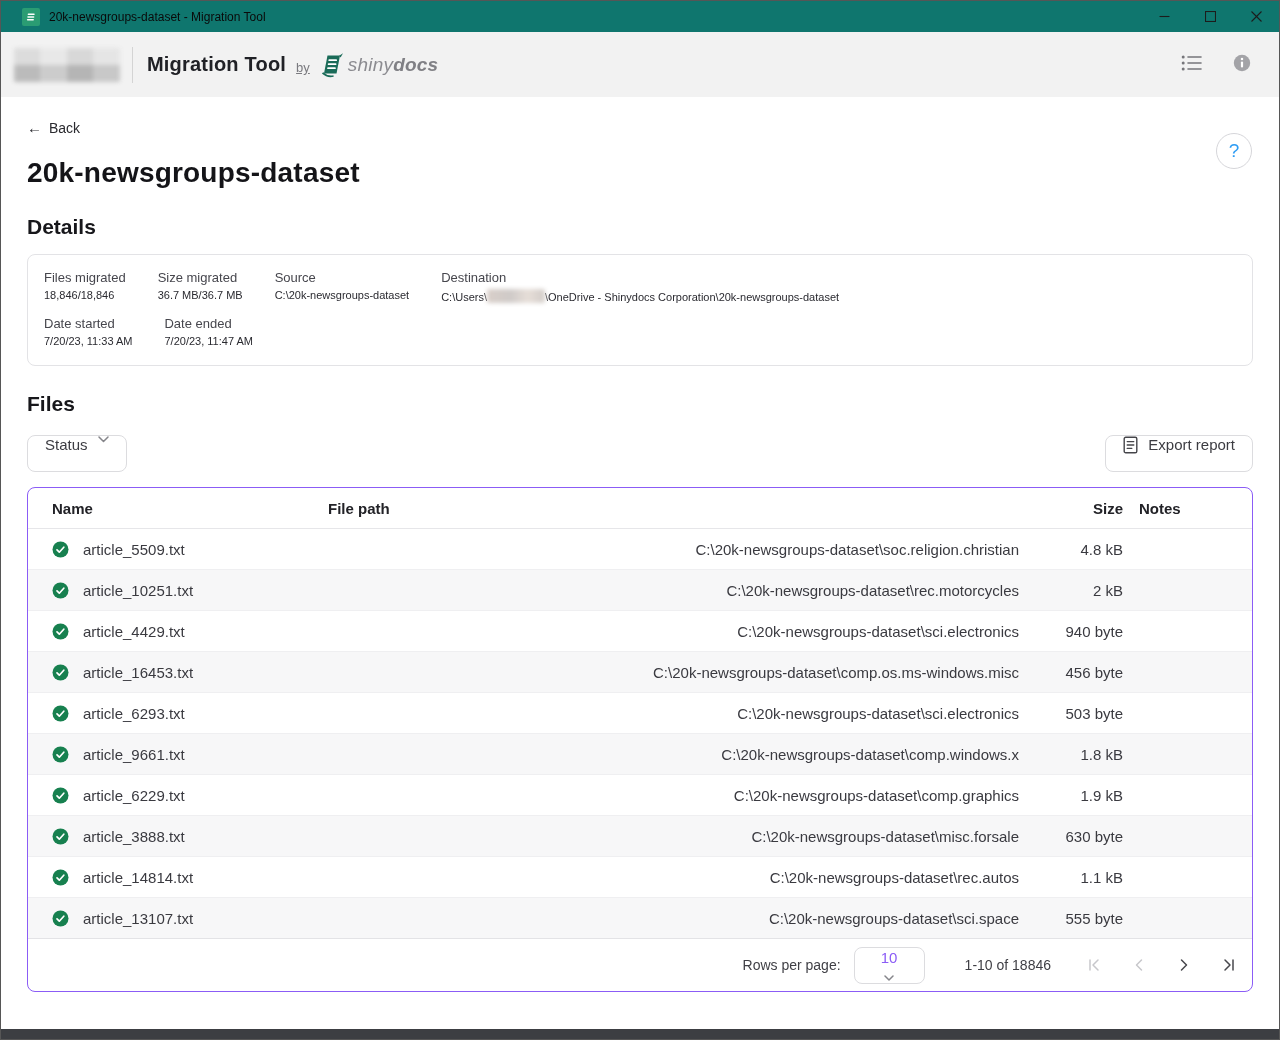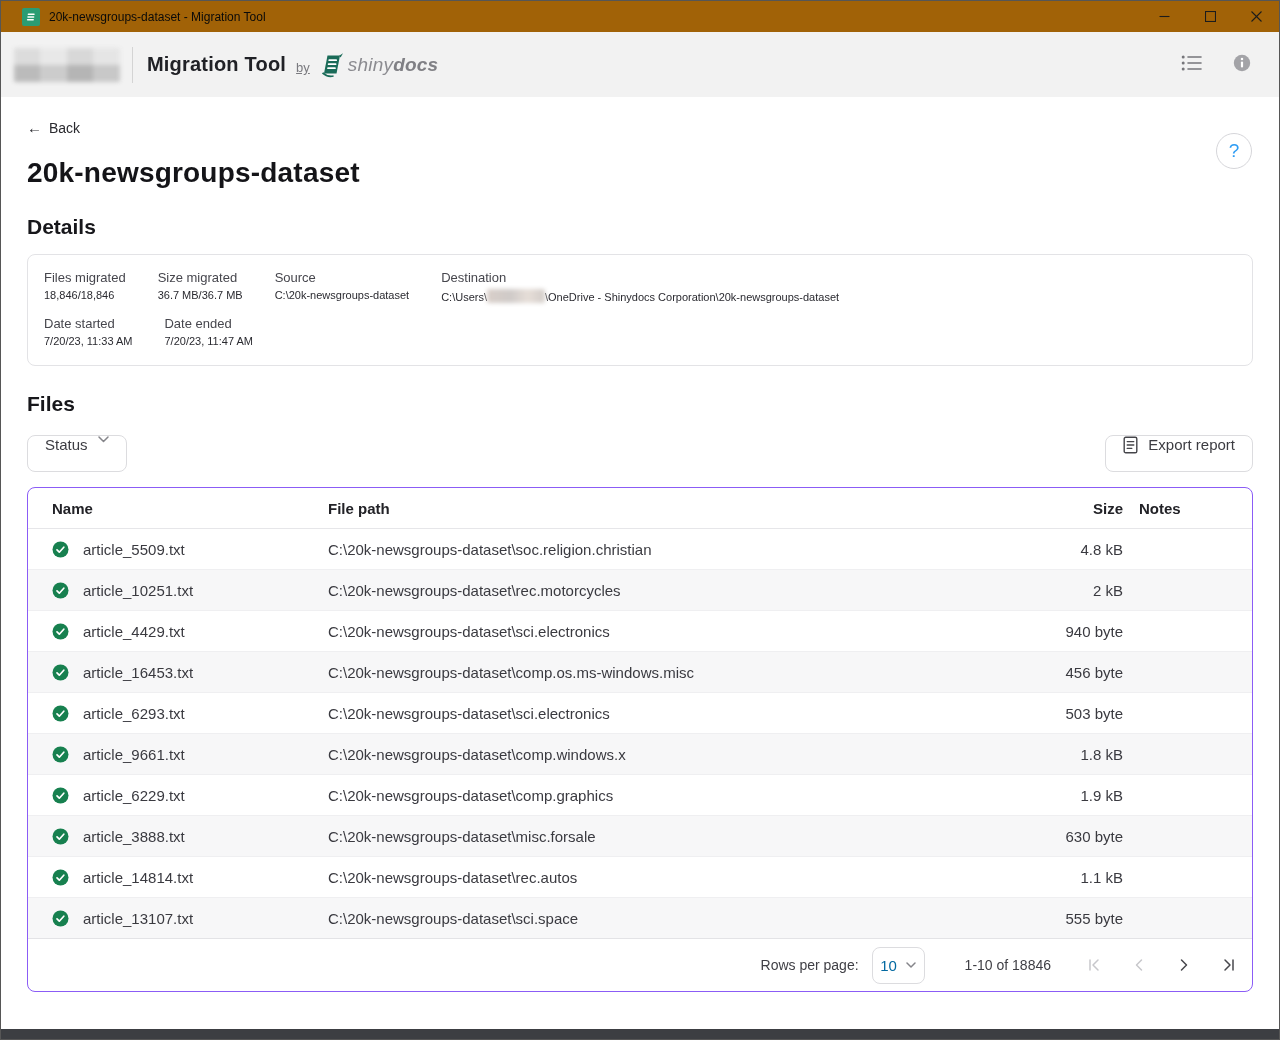--- a/index.html
+++ b/index.html
@@ -5,21 +5,21 @@
   html,body { margin:0; padding:0; }
   body {
     width:1280px; height:1040px; position:relative;
     font-family:"Liberation Sans", sans-serif;
     background:#ffffff; overflow:hidden;
   }
   .window { position:absolute; inset:0; border:1px solid #565656; box-sizing:border-box;
             display:flex; flex-direction:column; background:#fff; }
 
   
-  .titlebar { height:31px; flex:0 0 auto; display:flex; align-items:center; background:#a16207; }
+  .titlebar { height:31px; flex:0 0 auto; display:flex; align-items:center; background:#0f766e; }
   .tb-icon { margin-left:21px; width:18px; height:18px; border-radius:2px; background:#2a9c73;
              display:flex; align-items:center; justify-content:center; flex:0 0 auto; }
   .tb-title { font-size:12px; color:#0a0a0a; margin-left:9px; flex:1 1 auto; white-space:nowrap; }
   .tb-controls { display:flex; height:100%; }
   .tb-btn { width:46px; height:100%; display:flex; align-items:center; justify-content:center; }
   .tb-btn svg { stroke:#1c1c1c; stroke-width:1.1; fill:none; }
 
   
   .appbar { height:65px; flex:0 0 auto; background:#f2f2f2; display:flex; align-items:center;
             padding:0 28px 0 13px; box-sizing:border-box; }
@@ -61,35 +61,35 @@
   .toolbar { margin-top:19px; display:flex; justify-content:space-between; align-items:center; }
   .btn { display:inline-flex; align-items:flex-start; gap:10px; height:37px; padding:0 17px;
          border:1px solid #dcdcdf; border-radius:8px; background:#fff; font-size:15px;
          color:#3c3c42; box-sizing:border-box; cursor:pointer; }
 
   
   .table-card { margin-top:15px; border:1px solid #8b5cf6; border-radius:8px; overflow:hidden; background:#fff; }
   table { width:100%; border-collapse:collapse; table-layout:fixed; font-size:15px; color:#3a3a40; }
   thead th { height:40px; font-weight:600; font-size:15px; color:#222227; text-align:left;
              border-bottom:1px solid #e6e6e9; padding:0; }
-  tbody td { height:40px; padding:0; border-top:1px solid #efeff1; }
+  tbody td { height:40px; padding:0; border-top:1px solid #efeff1;text-align:right; }
   tbody tr:first-child td { border-top:none; }
   tr.striped { background:#f7f7f8; }
   .col-name  { padding-left:24px; }
   th.col-size, td.col-size { text-align:right; padding-right:16px; }
   .name-cell { display:flex; align-items:center; gap:14px; }
   .name-cell svg { flex:0 0 auto; }
 
   
   .pagination { height:52px; border-top:1px solid #e3e3e6; display:flex; align-items:center;
                 justify-content:flex-end; padding-right:13px; font-size:14px; color:#3f3f45; }
-  .rpp-select { margin-left:13px; width:53px; height:37px; box-sizing:border-box;
+  .rpp-select { margin-left:13px; width:71px; height:37px; box-sizing:border-box;
                 border:1px solid #dcdcdf; border-radius:8px; background:#fff;
                 display:flex; align-items:center; justify-content:center; gap:9px;
-                font-size:15px; color:#0369a1; cursor:pointer; }
+                font-size:15px; color:#8b5cf6; cursor:pointer;flex-direction:column; }
   .range { margin-left:40px; }
   .pager { display:flex; align-items:center; margin-left:33px; gap:25px; }
   .page-btn { width:20px; height:20px; display:flex; align-items:center; justify-content:center; cursor:pointer; }
   .page-btn svg { fill:none; stroke-width:1.5; stroke-linecap:round; stroke-linejoin:round; }
   .page-btn.disabled svg { stroke:#c7c7cb; }
   .page-btn.enabled  svg { stroke:#47474c; }
 
   .footer-strip { position:absolute; left:0; right:0; bottom:0; height:10px; background:#3c3e42; }
   .chev { stroke:#85858a; fill:none; stroke-width:1.5; stroke-linecap:round; stroke-linejoin:round; }
 </style>

